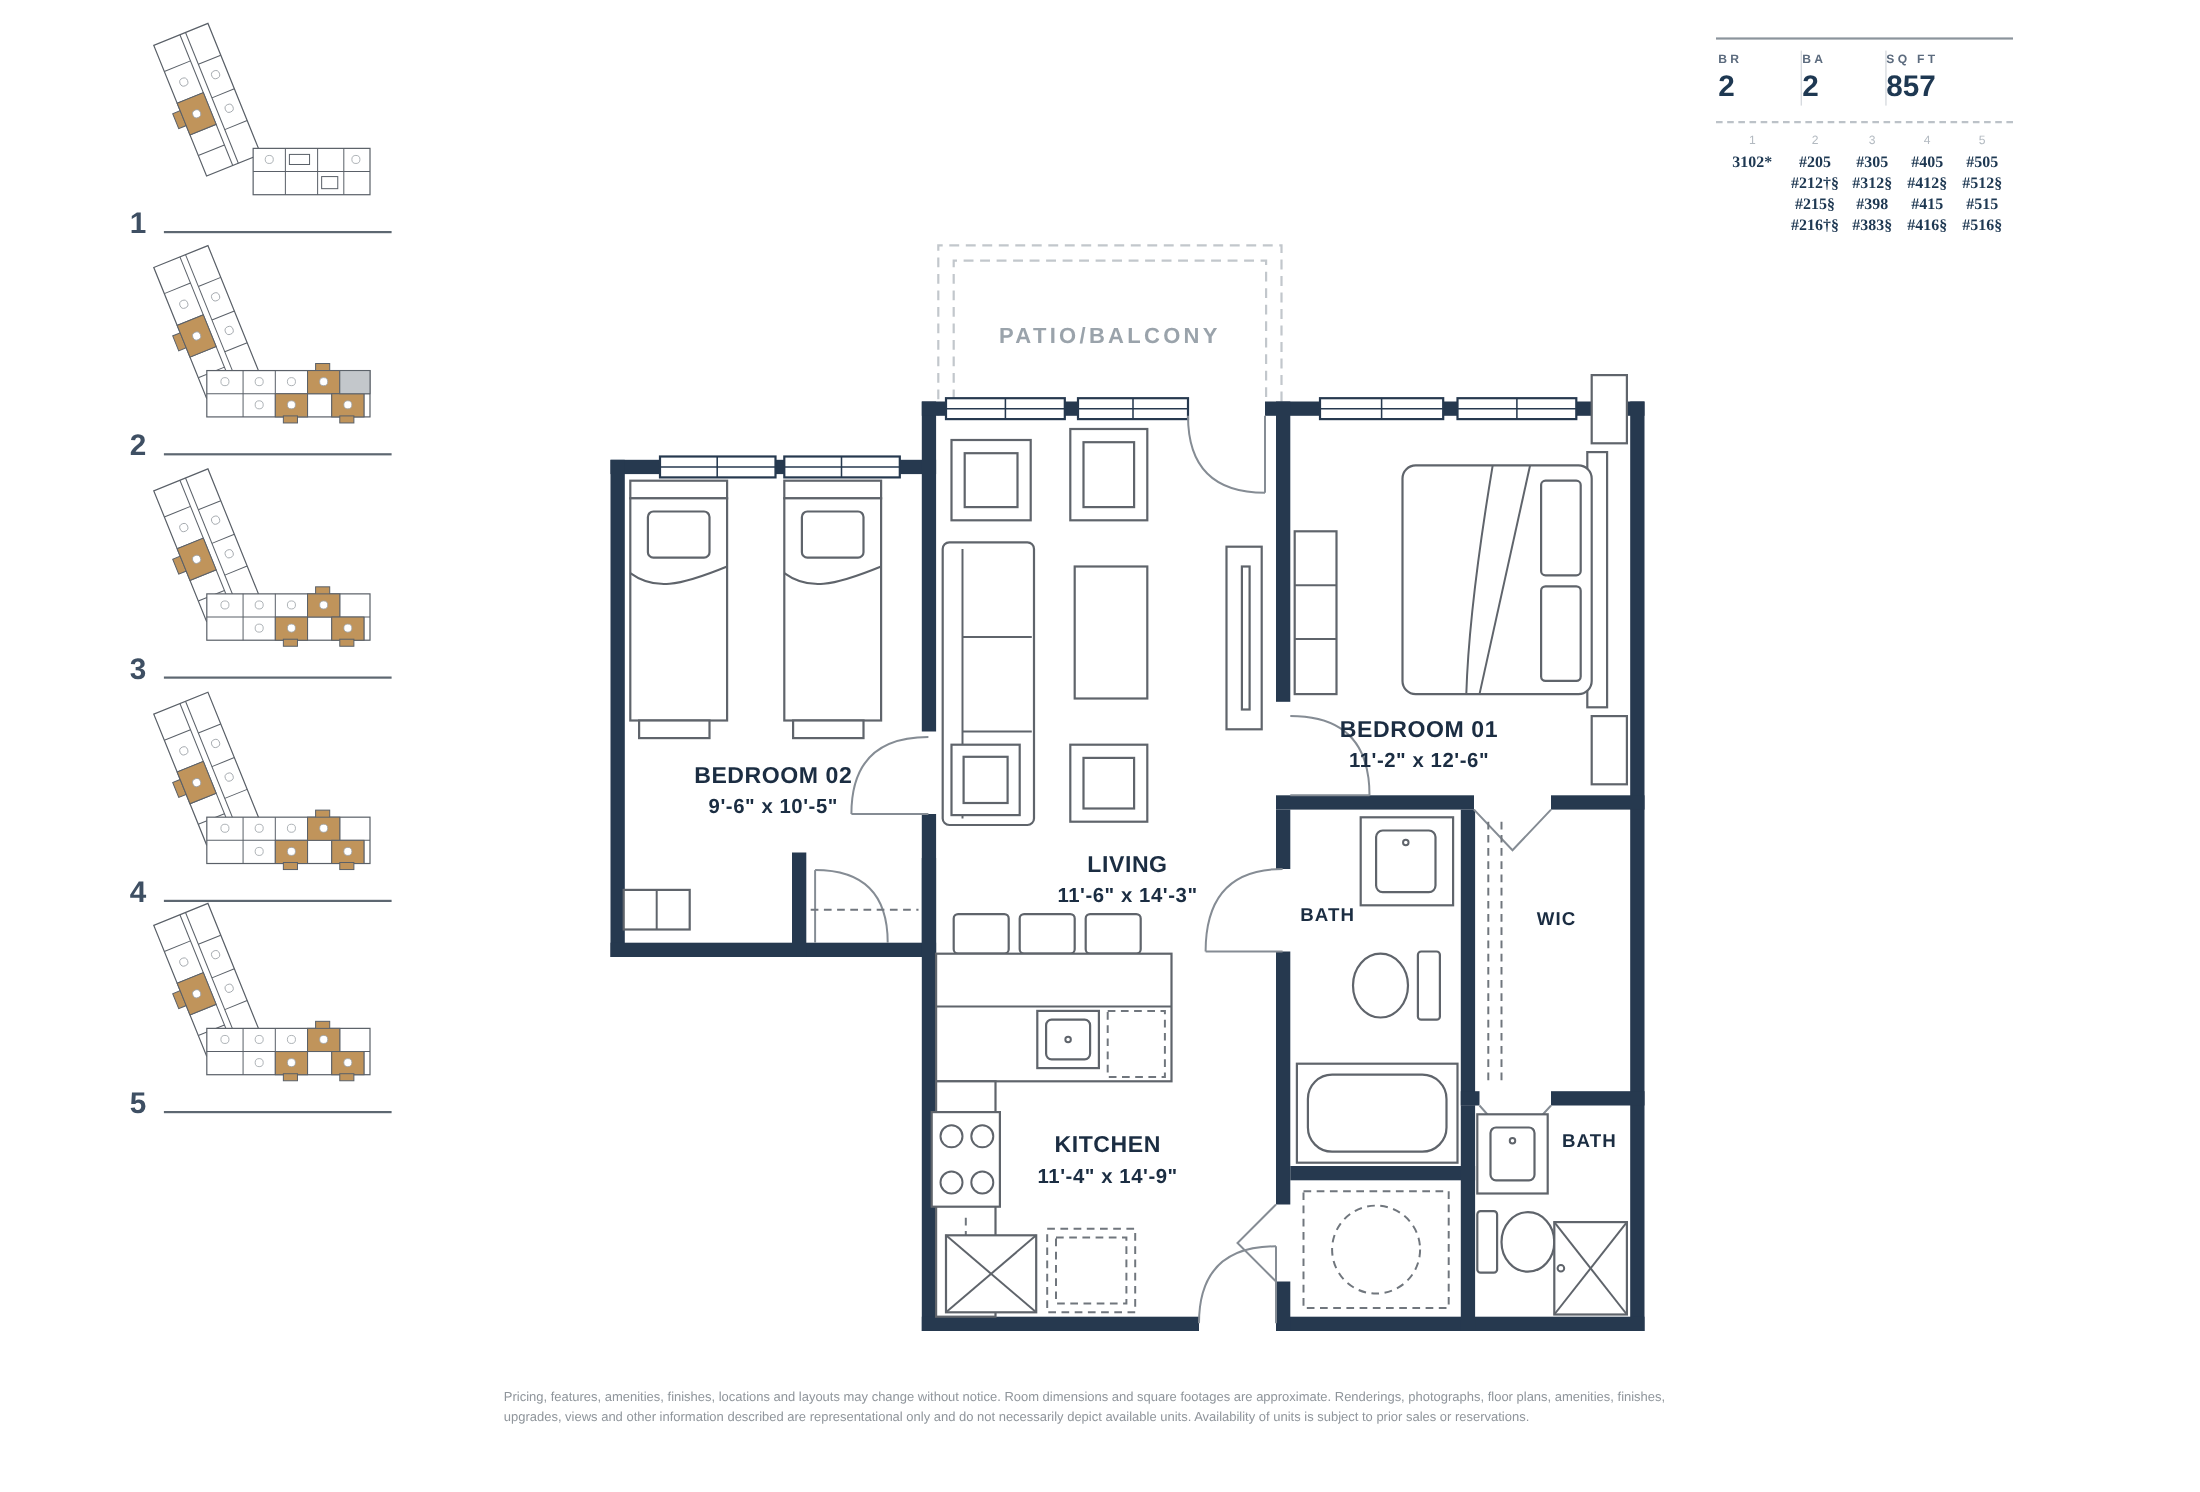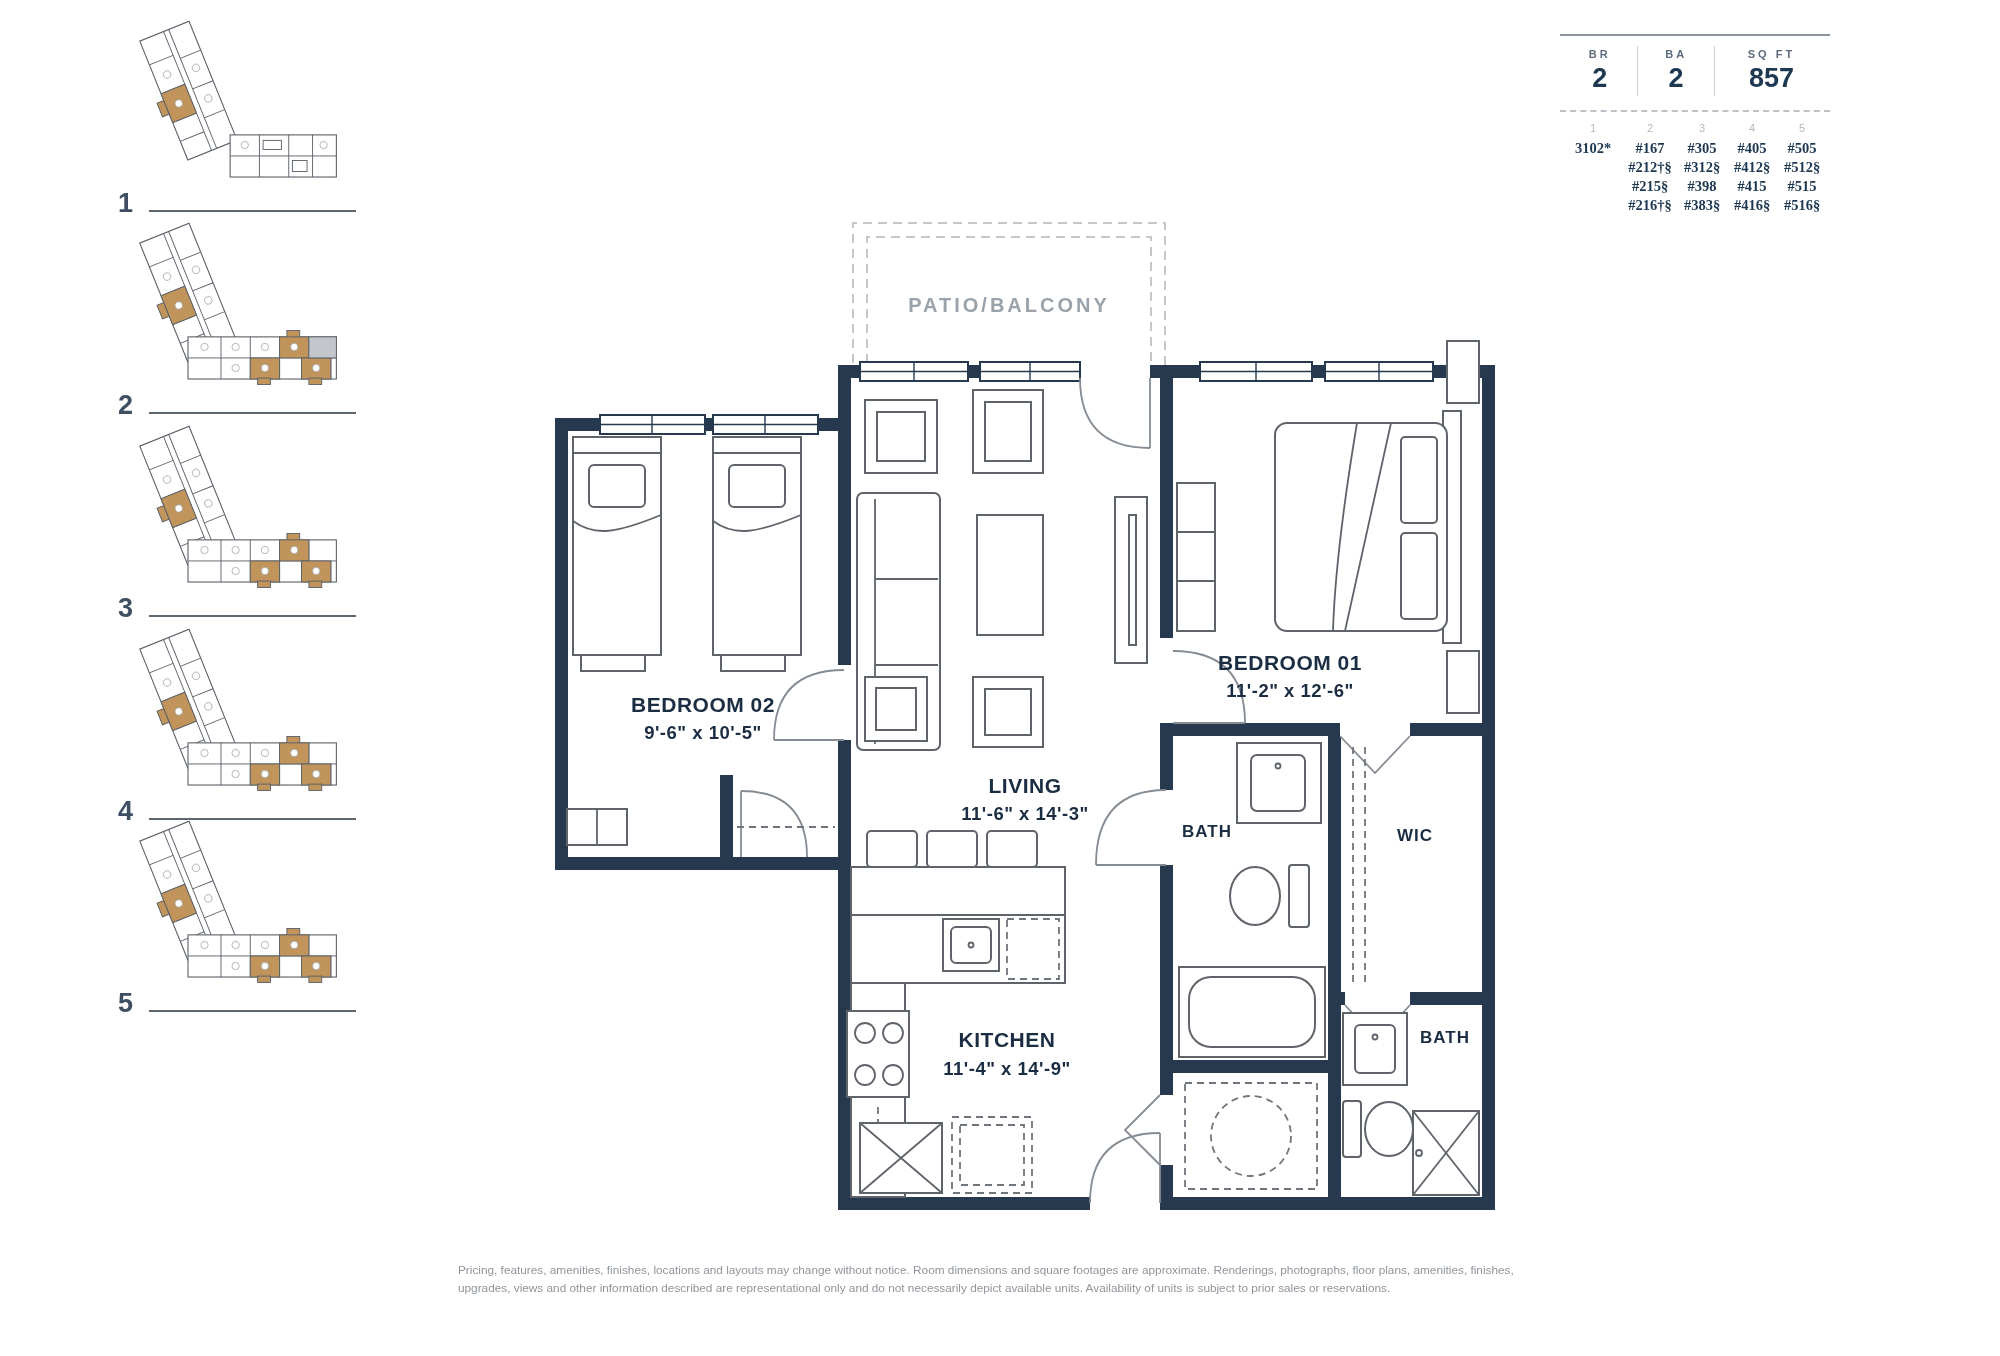--- a/index.html
+++ b/index.html
@@ -11,21 +11,21 @@
   .kp-svg{width:238px;height:174px;display:block;}
   .kp-footer{display:flex;align-items:flex-end;gap:16px;margin-top:2px;}
   .kp-num{font-size:27px;font-weight:600;color:#3e4f63;line-height:1;}
   .kp-line{flex:1;border-bottom:2px solid #5d6771;margin-bottom:5px;}
 
   
   .info{position:absolute;left:1556px;top:22px;width:278px;}
   .unit-title{font-family:"Liberation Serif",serif;font-weight:400;font-size:100px;
               line-height:1.02;text-align:center;color:#1e3852;letter-spacing:2px;}
   .rule{border:none;border-top:2px solid #8b949c;margin:12px 4px 0 4px;}
-  .stats{display:flex;padding:10px 6px 2px 6px;text-align:center;}
+  .stats{display:flex;padding:10px 6px 2px 6px;}
   .stat{flex:1;padding:2px 0;}
   .stat + .stat{border-left:1px solid #cdd2d7;}
   .stat-sqft{flex:1.5;}
   .stat .lbl{font-size:11px;font-weight:bold;letter-spacing:3px;color:#5c6b7e;}
   .stat .val{font-size:27px;font-weight:bold;color:#1e3852;margin-top:3px;}
   .dashed-rule{border:none;border-top:2px dashed #bcc2c8;margin:12px 4px 10px 4px;}
   .avail{display:grid;grid-template-columns:56px 50px 46px 46px 46px;
          justify-content:center;column-gap:4px;text-align:center;}
   .avail .floor-h{font-size:11px;color:#b2b9c0;padding-bottom:6px;}
   .avail .units{display:flex;flex-direction:column;gap:2px;}
@@ -404,21 +404,21 @@
     <div class="avail">
       <div class="floor-h">1</div>
       <div class="floor-h">2</div>
       <div class="floor-h">3</div>
       <div class="floor-h">4</div>
       <div class="floor-h">5</div>
       <div class="units">
         <span class="u">3102*</span>
       </div>
       <div class="units">
-        <span class="u">#167</span>
+        <span class="u">#205</span>
         <span class="u">#212†§</span>
         <span class="u">#215§</span>
         <span class="u">#216†§</span>
       </div>
       <div class="units">
         <span class="u">#305</span>
         <span class="u">#312§</span>
         <span class="u">#398</span>
         <span class="u">#383§</span>
       </div>

